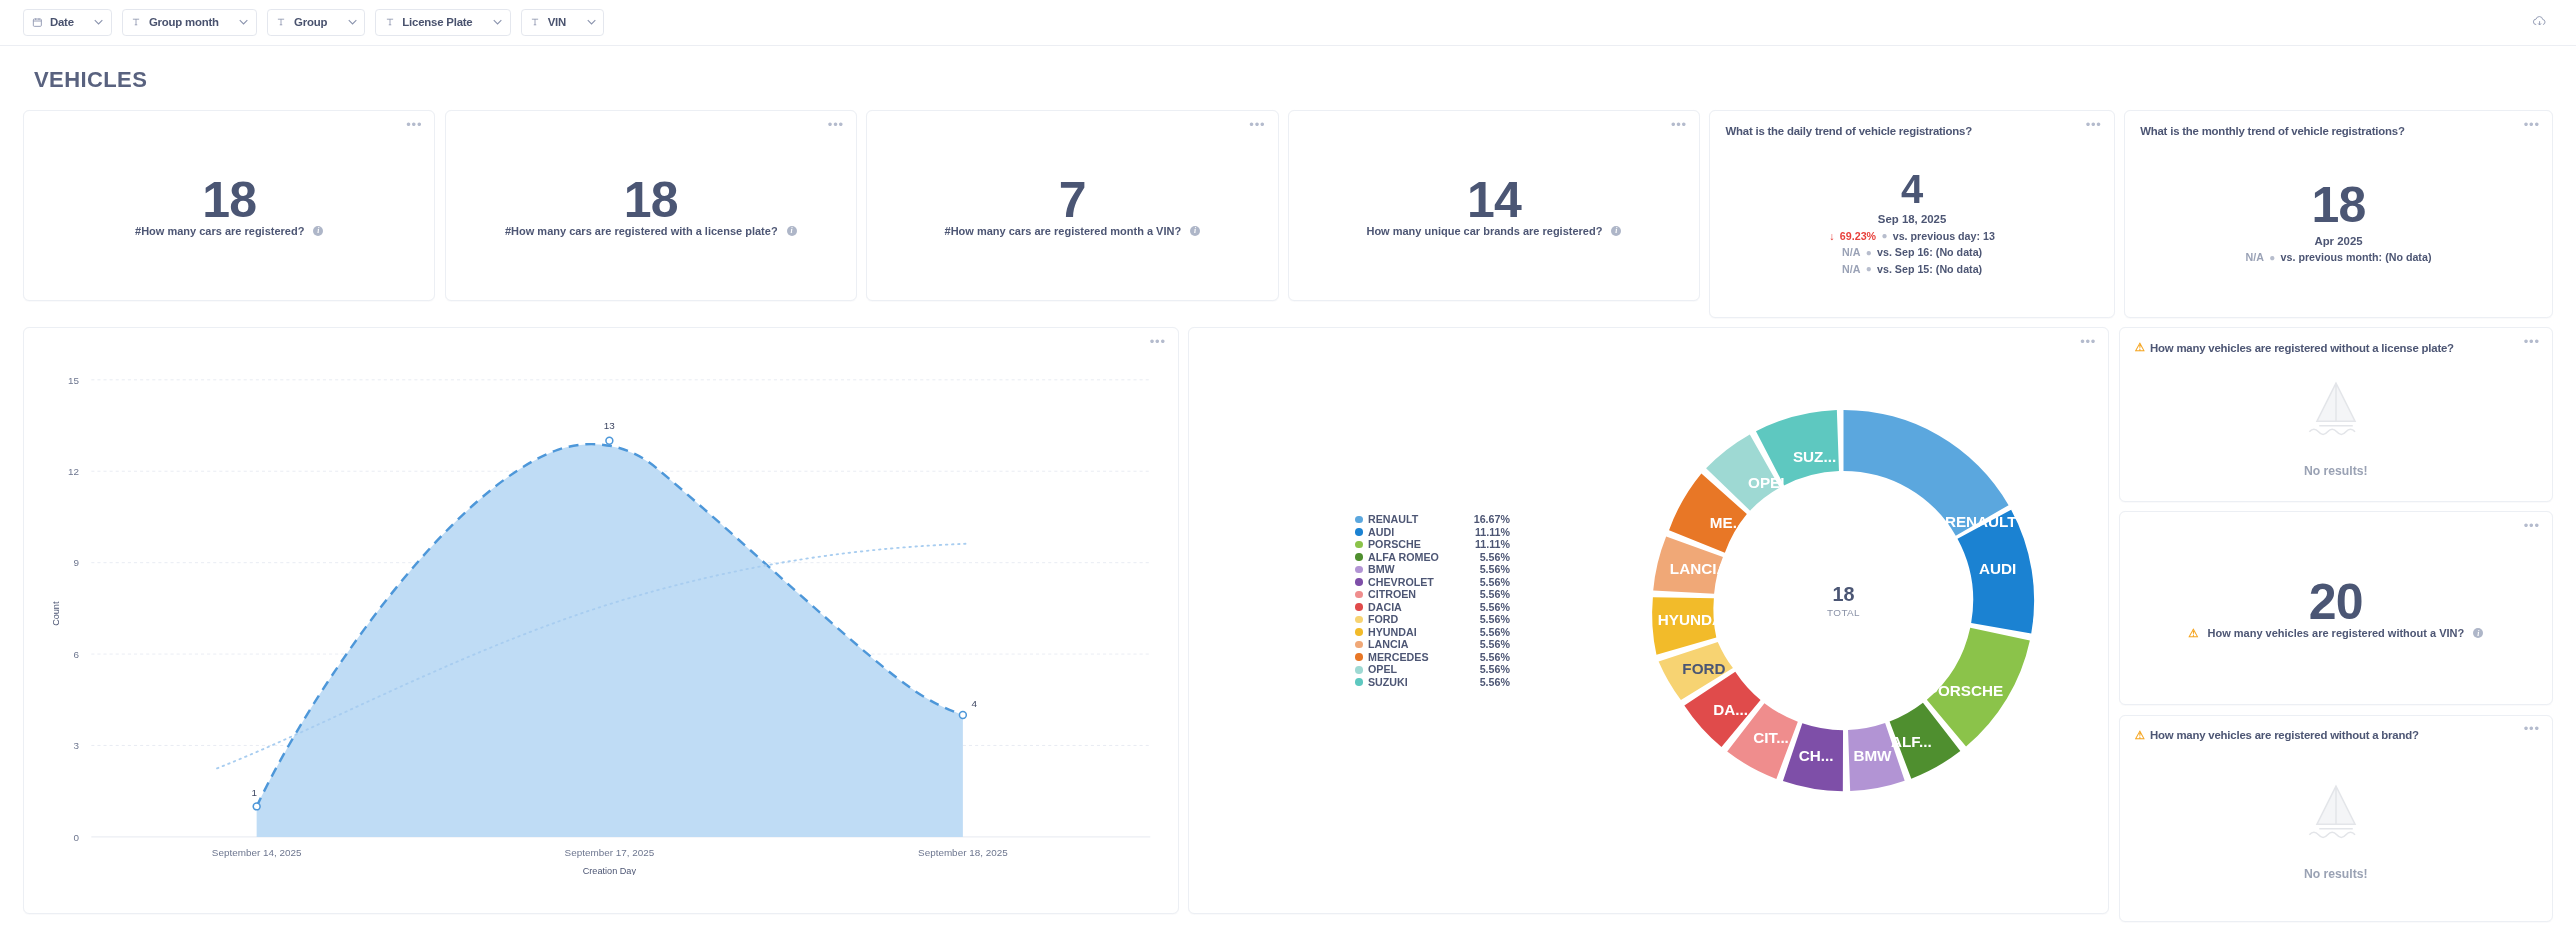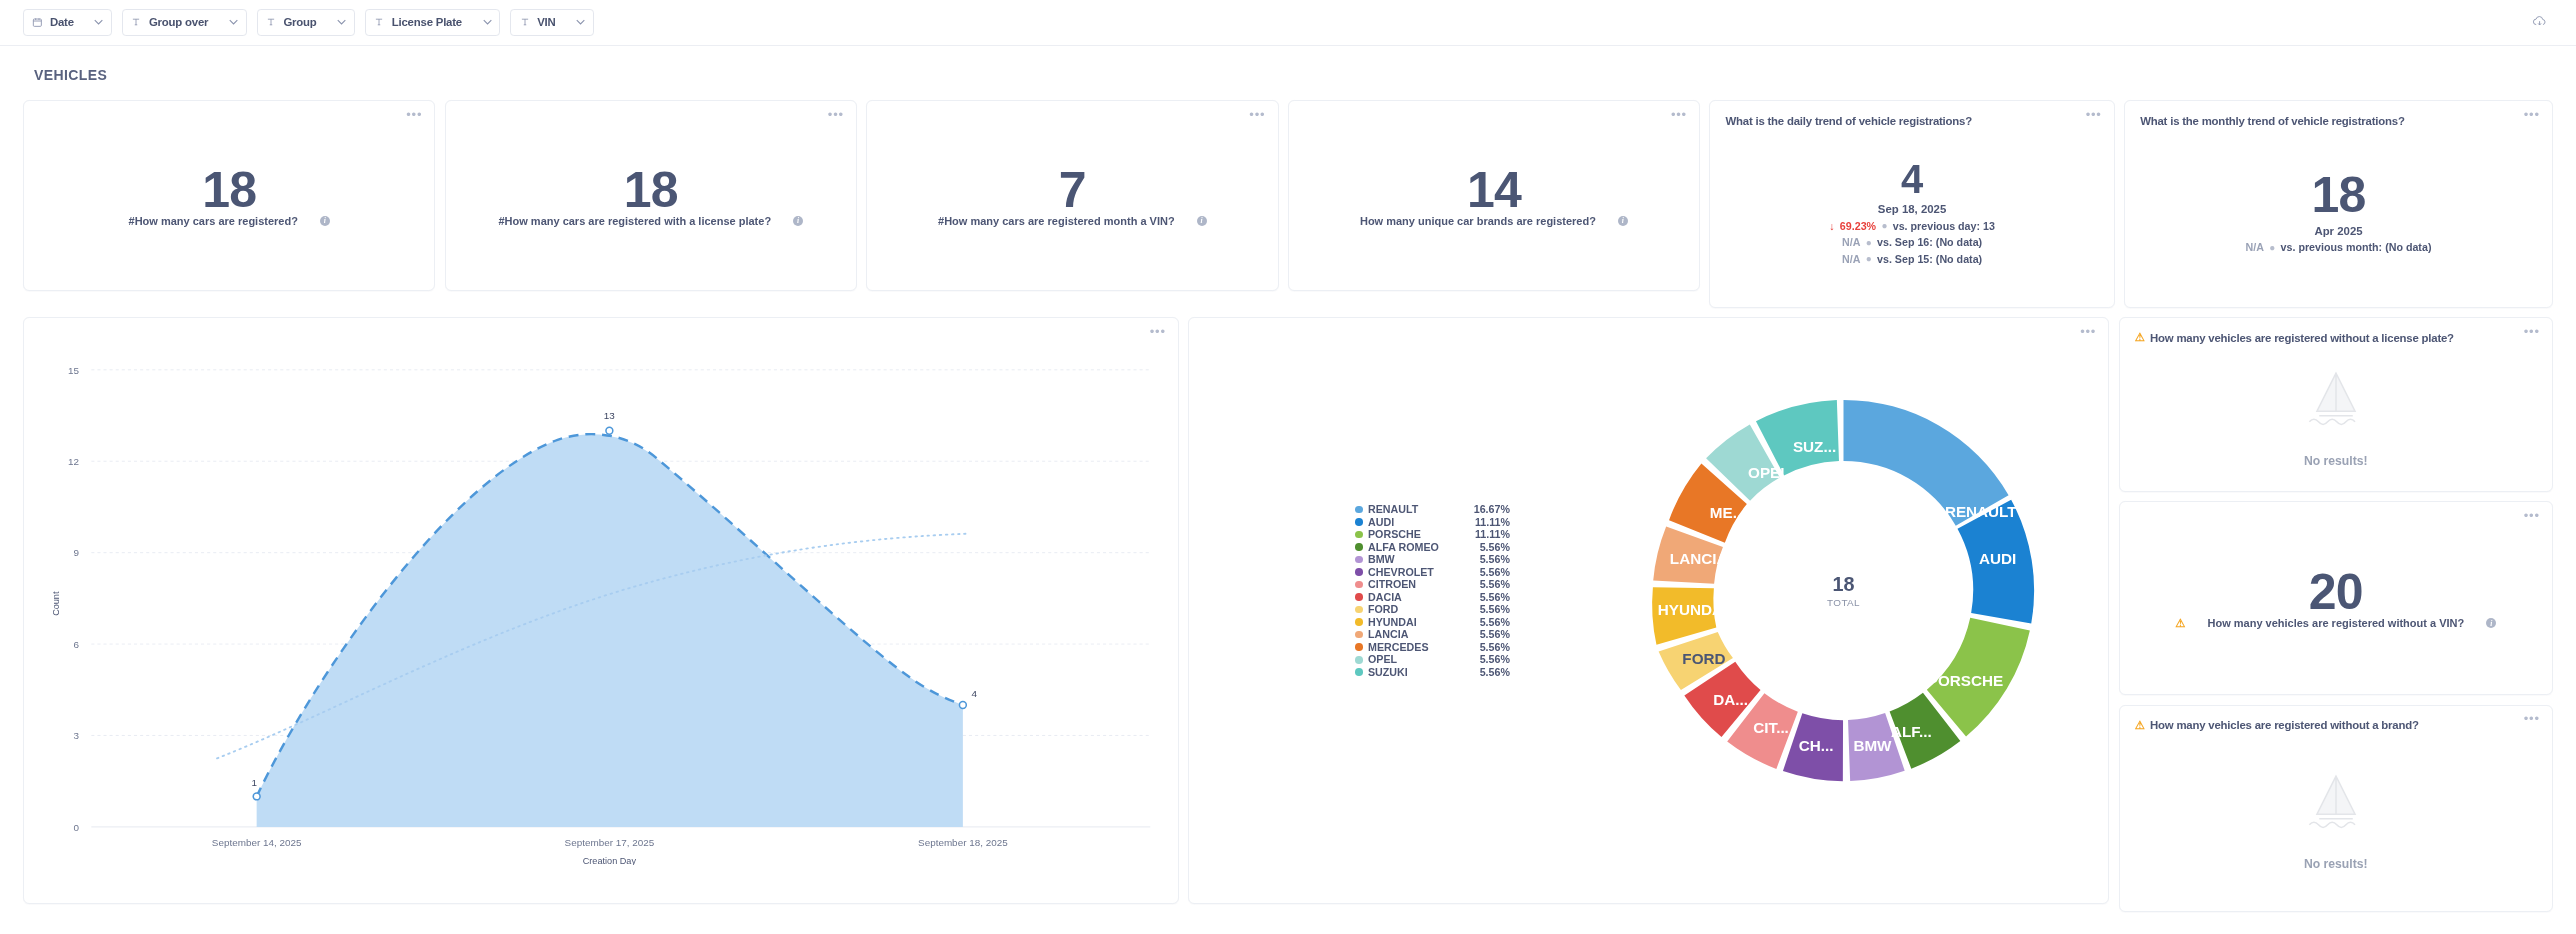--- a/index.html
+++ b/index.html
@@ -40,21 +40,21 @@
   }
   .filter-chip .f-caret {
     margin-left: 13.7px; color: #8a93ad; display:inline-flex;
   }
   .cloud-dl {
     position: absolute; right: 29px; top: 50%; transform: translateY(-50%);
     color: #8a93ad;
   }
   
   .page-title {
-    font-size: 14px;
+    font-size: 22px;
     font-weight: 700;
     color: #59627f;
     letter-spacing: 0.4px;
     padding: 21.3px 0 0 34px;
   }
   
   .dash { padding: 17px 23px 0 23px; }
   .row { display: flex; gap: 9.1px; }
   .card {
     background: #fff;
@@ -79,21 +79,21 @@
     display: flex; flex-direction: column;
     align-items: center; justify-content: center;
   }
   .kpi-num {
     font-size: 50px; font-weight: 700; color: #4b5674;
     line-height: 1; letter-spacing: -0.8px;
   }
   .kpi-label {
     margin-top: 0;
     font-size: 11px; font-weight: 700; color: #4d5674;
-    display: flex; align-items: center; gap: 22px; white-space: nowrap;
+    display: flex; align-items: center; gap: 9px; white-space: nowrap;
   }
   .info-dot {
     width: 10px; height: 10px; border-radius: 50%;
     background: #aeb6c8; color: #fff;
     font-size: 7.6px; font-weight: 700; font-style: italic;
     display: inline-flex; align-items: center; justify-content: center;
     font-family: "Liberation Serif", serif;
   }
   .warn-ico { color: #f5a623; font-size: 11.4px; line-height: 1; }
   
@@ -165,21 +165,21 @@
         </svg>
     </span>
   </div>
 
   <div class="filter-chip">
     <span class="f-ico">
       <svg width="10" height="10" viewBox="0 0 16 16" fill="none" stroke="currentColor" stroke-width="1.3">
           <path d="M3 3.5h10M8 3.5v9M6 12.5h4"></path>
         </svg>
     </span>
-    <span class="f-label">Group over</span>
+    <span class="f-label">Group month</span>
     <span class="f-caret">
       <svg width="9.1" height="6.1" viewBox="0 0 12 8" fill="none" stroke="currentColor" stroke-width="1.4">
           <path d="M1 1.5L6 6.5L11 1.5"></path>
         </svg>
     </span>
   </div>
 
   <div class="filter-chip">
     <span class="f-ico">
       <svg width="10" height="10" viewBox="0 0 16 16" fill="none" stroke="currentColor" stroke-width="1.3">

